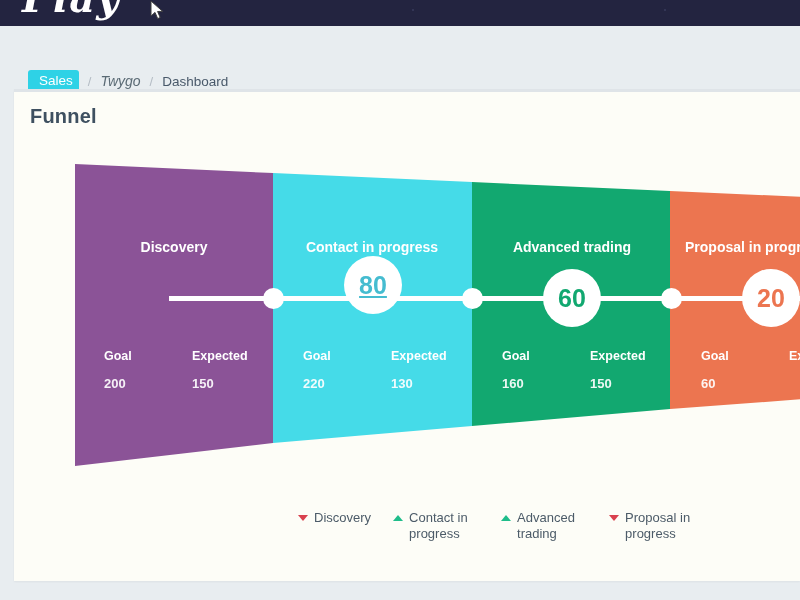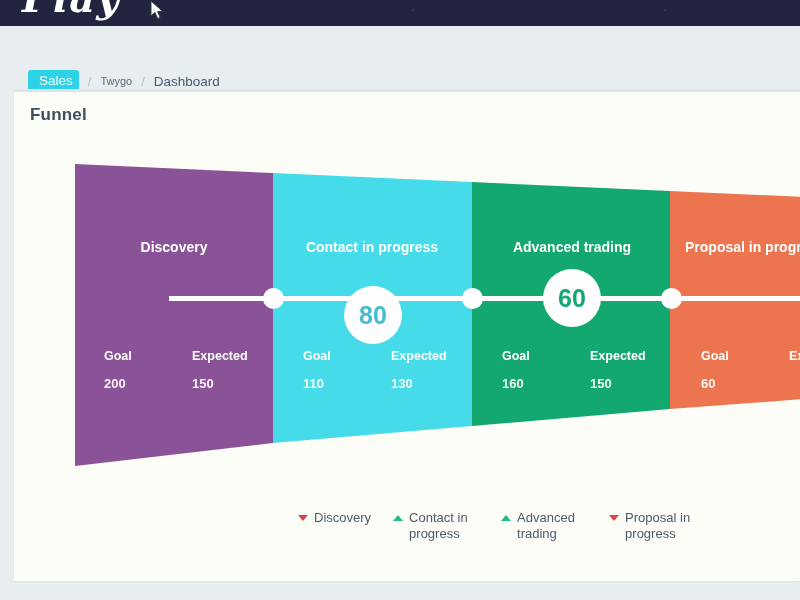--- a/index.html
+++ b/index.html
@@ -53,37 +53,37 @@
   }
   .crumb-badge {
     background: #2ed2e6;
     color: #ffffff;
     border-radius: 3px;
     padding: 4px 6px 5px 11px;
     font-size: 13.5px;
     line-height: 1;
   }
   .crumb-sep { color: #b4bcc4; font-size: 13px; }
-  .crumb-link { color: #5a6a74; font-size: 11px; }
+  .crumb-link { color: #5a6a74; font-size: 14px; font-style: italic; }
   .crumb-cur  { color: #49596a; font-size: 13.5px; }
 
   
   .card {
     position: absolute;
     left: 14px; top: 89px;
     width: 786px; height: 492px;
     background: #fdfdf7;
     border-top: 3px solid #dfe4e8;
     box-shadow: 0 1px 2px rgba(0,0,0,.05);
     overflow: hidden;
   }
   .card-title {
     position: absolute;
     left: 16px; top: 13px;
-    font-size: 17px;
+    font-size: 20px;
     font-weight: 700;
     color: #3e5060;
     letter-spacing: .2px;
   }
 
   
   .funnel-wrap {
     position: absolute;
     left: 0; top: 0;
     width: 786px; height: 420px;
@@ -209,42 +209,43 @@
     <div class="kv" style="left:90px; top:257px; width:70px;">
       <span class="k">Goal</span>
       <span class="v">200</span>
     </div>
     <div class="kv" style="left:178px; top:257px; width:92px;">
       <span class="k">Expected</span>
       <span class="v">150</span>
     </div>
 
     <div class="seg-label" style="left:268px; top:147px; width:180px;">Contact in progress</div>
-    <div class="seg-circle" style="left:330px; top:194px; color:#45bcd0;">80</div>
+    <div class="seg-circle" style="left:330px; top:164px; color:#45bcd0;text-decoration:underline;">80</div>
     <div class="kv" style="left:289px; top:257px; width:70px;">
       <span class="k">Goal</span>
-      <span class="v">110</span>
+      <span class="v">220</span>
     </div>
     <div class="kv" style="left:377px; top:257px; width:92px;">
       <span class="k">Expected</span>
       <span class="v">130</span>
     </div>
 
     <div class="seg-label" style="left:472px; top:147px; width:172px;">Advanced trading</div>
     <div class="seg-circle" style="left:529px; top:177px; color:#12a870;">60</div>
     <div class="kv" style="left:488px; top:257px; width:70px;">
       <span class="k">Goal</span>
       <span class="v">160</span>
     </div>
     <div class="kv" style="left:576px; top:257px; width:92px;">
       <span class="k">Expected</span>
       <span class="v">150</span>
     </div>
 
     <div class="seg-label" style="left:671px; top:147px; width:190px; text-align:left;">Proposal in progress</div>
+    <div class="seg-circle" style="left:728px; top:177px; color:#ec7550;">20</div>
     <div class="kv" style="left:687px; top:257px; width:70px;">
       <span class="k">Goal</span>
       <span class="v">60</span>
     </div>
     <div class="kv" style="left:775px; top:257px; width:92px; text-align:left;">
       <span class="k">Expected</span>
       <span class="v"></span>
     </div>
   </div>
 

